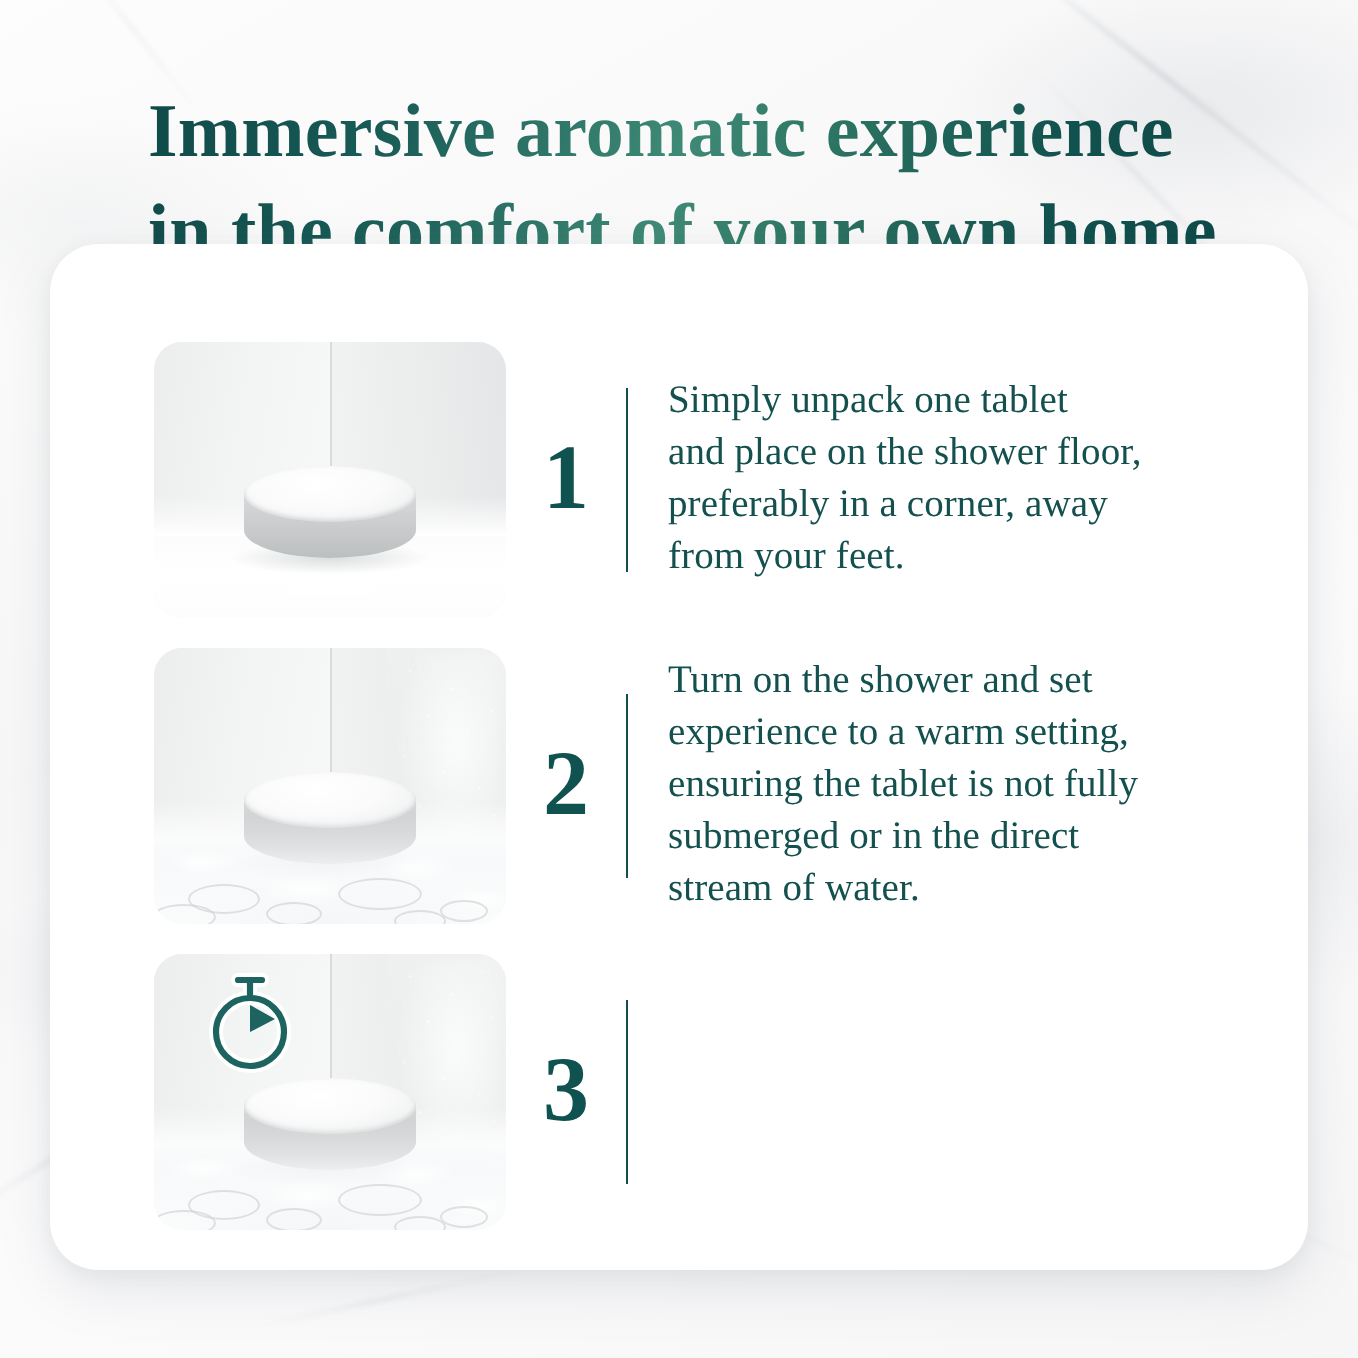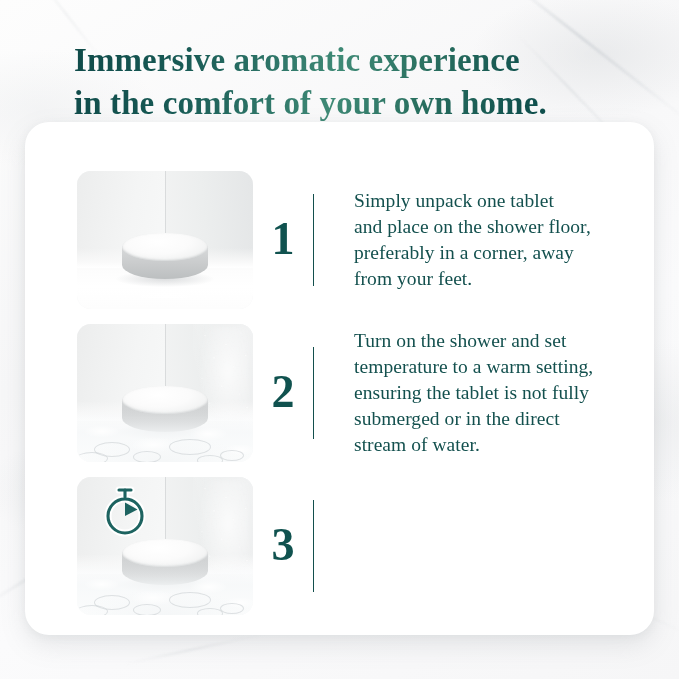--- a/index.html
+++ b/index.html
@@ -38,21 +38,21 @@
   .vein.v4 { width: 150px; height: 2px; top: 648px; left: 120px;  transform: rotate(-12deg); opacity: .5; }
   .vein.v5 { width: 190px; height: 2px; top: 600px; right: -30px; transform: rotate(24deg); opacity: .45; }
   .vein.v6 { width: 120px; height: 2px; top: 18px;  left: 10px;   transform: rotate(52deg); opacity: .4; }
 
   
   .headline {
     position: absolute;
     top: 17px;
     left: 74px;
     width: 560px;
-    font-size: 33px;
+    font-size: 38px;
     line-height: 1.30;
     letter-spacing: 0.1px;
     background-image: linear-gradient(104deg, #0f4a49 0%, #185a55 20%, #3f8a76 47%, #2a7060 62%, #11514e 80%, #0d4746 100%);
     -webkit-background-clip: text;
     background-clip: text;
     color: transparent;
     -webkit-text-fill-color: transparent;
     white-space: pre-line;
   }
 
@@ -217,21 +217,20 @@
     background: #134f4d;
     margin-right: 20px;
   }
   .step-text {
     flex: 1 1 auto;
     font-size: 19.5px;
     line-height: 1.34;
     color: #13504e;
     white-space: pre-line;
     letter-spacing: 0.05px;
-    margin-left: 20px;
   }
 </style>
 </head>
 <body>
 
 <div class="marble">
   <div class="vein v1"></div>
   <div class="vein v2"></div>
   <div class="vein v3"></div>
   <div class="vein v4"></div>
@@ -287,21 +286,21 @@
           <div class="foam-line fl2"></div>
           <div class="foam-line fl3"></div>
           <div class="foam-line fl4"></div>
           <div class="foam-line fl5"></div>
           <div class="foam-line fl6"></div>
         </div>
       </div>
       <div class="numeral">2</div>
       <div class="divider"></div>
       <div class="step-text">Turn on the shower and set
-temperature to a warm setting,
+experience to a warm setting,
 ensuring the tablet is not fully
 submerged or in the direct
 stream of water.</div>
     </div>
 
     <div class="step">
       <div class="thumb">
         <div class="wall-left"></div>
         <div class="wall-right"></div>
         <div class="wall-seam"></div>

